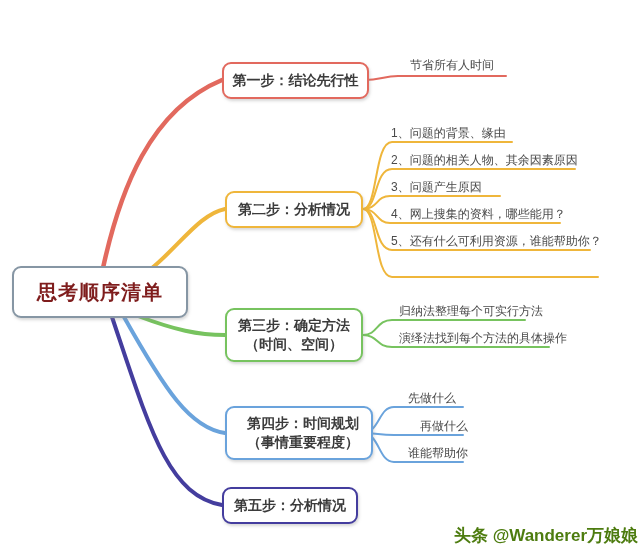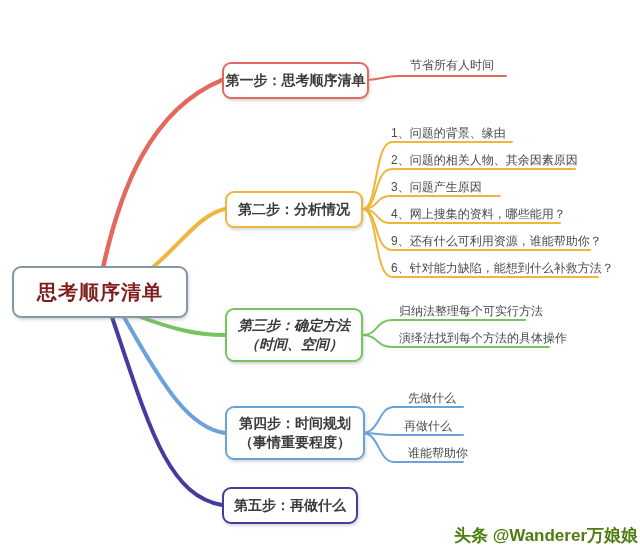--- a/index.html
+++ b/index.html
@@ -8,21 +8,21 @@
   svg.links{position:absolute;left:0;top:0;width:640px;height:560px;}
   .node{
     position:absolute;background:#ffffff;border:2px solid #999;border-radius:9px;
     display:flex;flex-direction:column;align-items:center;justify-content:center;
     font-weight:bold;color:#3b3b3b;box-shadow:1px 2px 3px rgba(140,140,140,.35);
     text-align:center;line-height:1.35;z-index:2;
   }
   .node .lbl{font-size:14px;white-space:nowrap;}
   .central{border-color:#8696a4;font-size:20px;letter-spacing:1px;color:#7f1d1d;}
   .b1{border-color:#e2695e;} .b2{border-color:#efb63b;} .b3{border-color:#77c35f;}
-  .b4{border-color:#6aa3dc;} .b5{border-color:#443d9e;}
+  .b4{border-color:#6aa3dc;padding-left:8px;} .b5{border-color:#443d9e;}
   .child-label{position:absolute;font-size:12px;color:#4a4a4a;white-space:nowrap;z-index:2;}
   .watermark{
     position:absolute;font-size:17px;font-weight:bold;color:#4d7c0f;white-space:nowrap;
     text-shadow:-1px -1px 0 #ffffff,1px 1px 1px #ffffff;z-index:3;
   }
 </style>
 </head>
 <body>
 
 <div class="canvas">
@@ -50,52 +50,51 @@
     <path d="M 362 433 C 380 433 378 407 394 407 L 463 407" fill="none" stroke-width="2" stroke-linecap="round" stroke="#6aa3dc"></path>
     <path d="M 362 433 C 378 433 378 435 394 435 L 463 435" fill="none" stroke-width="2" stroke-linecap="round" stroke="#6aa3dc"></path>
     <path d="M 362 433 C 380 433 378 462 394 462 L 463 462" fill="none" stroke-width="2" stroke-linecap="round" stroke="#6aa3dc"></path>
   </svg>
 
   <div class="node central" style="left:12px;top:266px;width:172px;height:48px;">
     <span class="lbl" style="font-size:20px;">思考顺序清单</span>
   </div>
 
   <div class="node b1" style="left:222px;top:62px;width:143px;height:33px;">
-    <span class="lbl">第一步：思考顺序清单</span>
+    <span class="lbl">第一步：结论先行性</span>
   </div>
 
   <div class="node b2" style="left:225px;top:191px;width:134px;height:33px;">
     <span class="lbl">第二步：分析情况</span>
   </div>
 
-  <div class="node b3" style="left:225px;top:308px;width:134px;height:50px;font-style:italic;">
+  <div class="node b3" style="left:225px;top:308px;width:134px;height:50px;">
     <span class="lbl">第三步：确定方法</span>
     <span class="lbl">（时间、空间）</span>
   </div>
 
   <div class="node b4" style="left:225px;top:406px;width:136px;height:50px;">
     <span class="lbl">第四步：时间规划</span>
     <span class="lbl">（事情重要程度）</span>
   </div>
 
   <div class="node b5" style="left:222px;top:487px;width:132px;height:33px;">
-    <span class="lbl">第五步：再做什么</span>
+    <span class="lbl">第五步：分析情况</span>
   </div>
 
   <div class="child-label" style="left:410px;top:57px;">节省所有人时间</div>
 
   <div class="child-label" style="left:391px;top:125px;">1、问题的背景、缘由</div>
   <div class="child-label" style="left:391px;top:152px;">2、问题的相关人物、其余因素原因</div>
   <div class="child-label" style="left:391px;top:179px;">3、问题产生原因</div>
   <div class="child-label" style="left:391px;top:206px;">4、网上搜集的资料，哪些能用？</div>
-  <div class="child-label" style="left:391px;top:233px;">9、还有什么可利用资源，谁能帮助你？</div>
-  <div class="child-label" style="left:391px;top:260px;">6、针对能力缺陷，能想到什么补救方法？</div>
+  <div class="child-label" style="left:391px;top:233px;">5、还有什么可利用资源，谁能帮助你？</div>
 
   <div class="child-label" style="left:399px;top:303px;">归纳法整理每个可实行方法</div>
   <div class="child-label" style="left:399px;top:330px;">演绎法找到每个方法的具体操作</div>
 
   <div class="child-label" style="left:408px;top:390px;">先做什么</div>
-  <div class="child-label" style="left:404px;top:418px;">再做什么</div>
+  <div class="child-label" style="left:420px;top:418px;">再做什么</div>
   <div class="child-label" style="left:408px;top:445px;">谁能帮助你</div>
 
   <div class="watermark" style="right:2px;top:524px;">头条 @Wanderer万娘娘</div>
 
 </div>
 
 </body></html>

